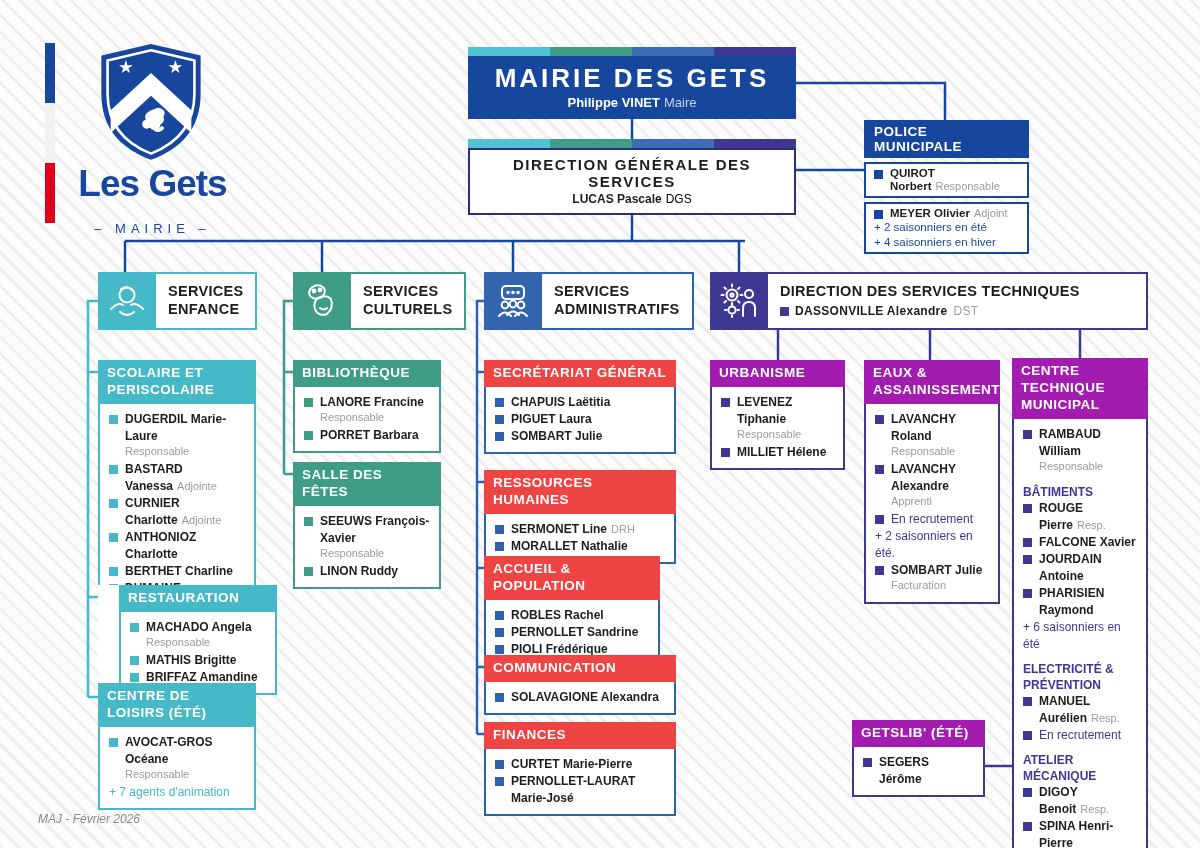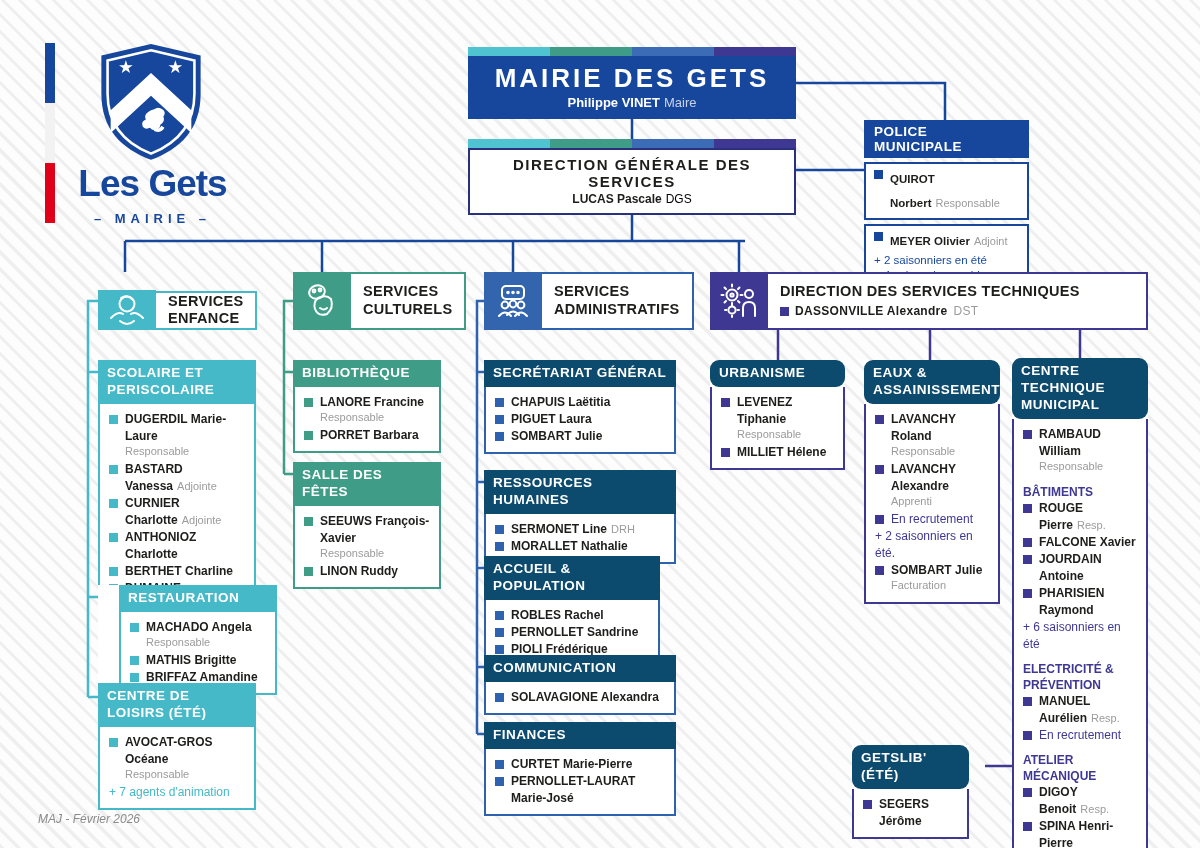--- a/index.html
+++ b/index.html
@@ -9,21 +9,21 @@
     background-color:#fdfdfd;
     background-image:repeating-linear-gradient(45deg,#efefef 0,#efefef 3px,rgba(0,0,0,0) 3px,rgba(0,0,0,0) 12px);
   }
   svg.lines{position:absolute;left:0;top:0;z-index:1;}
   .abs{position:absolute;z-index:2;}
 
   
   .tricolor{width:10px;height:180px;display:flex;flex-direction:column;}
   .tricolor div{flex:1;}
   .logo-title{font-size:37px;font-weight:bold;color:#17479c;letter-spacing:-1px;}
-  .logo-sub{font-size:13px;font-weight:bold;color:#17479c;letter-spacing:5px;margin-top:6px;}
+  .logo-sub{font-size:13px;font-weight:normal;color:#17479c;letter-spacing:5px;margin-top:16px;}
 
   
   .colorbar{display:flex;height:9px;width:100%;}
   .colorbar div{flex:1;}
   .mairie{background:#17479c;color:#fff;text-align:center;padding:7px 16px 9px;}
   .mairie .t{font-size:26px;font-weight:bold;letter-spacing:3px;}
   .mairie .s{font-size:13px;margin-top:1px;}
   .mairie .s .nm{font-weight:bold;}
   .mairie .s .rl{color:rgba(255,255,255,.75);font-weight:normal;margin-left:4px;}
   .dgs{background:#fff;border:2.5px solid #2a2f7e;text-align:center;padding:6px 0 7px;}
@@ -49,32 +49,32 @@
   .mtext{display:block;}
   .role-inline{color:#9b9b9b;font-weight:normal;font-size:11px;margin-left:4px;}
   .role-below{display:block;color:#9b9b9b;font-weight:normal;font-size:11px;line-height:12px;margin:0 0 4px 0;}
   .note{font-size:12px;line-height:17px;padding-left:0;}
   .note-inline{font-size:12px;line-height:17px;}
   .sec-head{font-weight:bold;font-size:12px;line-height:16px;margin-top:8px;}
 
   
   .c-teal  .dept-head{background:#45b9c7;} .c-teal  .dept-body{border-color:#45b9c7;} .c-teal  .bullet{background:#45b9c7;} .c-teal  .note,.c-teal .note-inline{color:#45b9c7;}
   .c-green .dept-head{background:#3f9d87;} .c-green .dept-body{border-color:#3f9d87;} .c-green .bullet{background:#3f9d87;}
-  .c-blue  .dept-head{background:#0c4a6e;} .c-blue  .dept-body{border-color:#2f62ae;} .c-blue  .bullet{background:#2f62ae;}
-  .c-purple .dept-head{background:#0c4a6e;border-radius:9px;} .c-purple .dept-body{border-color:#3e3893;} .c-purple .bullet{background:#3e3893;} .c-purple .note,.c-purple .note-inline{color:#3e3893;} .c-purple .sec-head{color:#3e3893;} .c-navy  .bullet{background:#17479c;} .c-navy  .note,.c-navy .note-inline{color:#17479c;}
+  .c-blue  .dept-head{background:#ef4444;} .c-blue  .dept-body{border-color:#2f62ae;} .c-blue  .bullet{background:#2f62ae;}
+  .c-purple .dept-head{background:#a21caf;} .c-purple .dept-body{border-color:#3e3893;} .c-purple .bullet{background:#3e3893;} .c-purple .note,.c-purple .note-inline{color:#3e3893;} .c-purple .sec-head{color:#3e3893;} .c-navy  .bullet{background:#17479c;} .c-navy  .note,.c-navy .note-inline{color:#17479c;}
 
   .b-teal{background:#45b9c7;}  .bd-teal{border:2.5px solid #45b9c7;border-left:none;}
   .b-green{background:#3f9d87;} .bd-green{border:2.5px solid #3f9d87;border-left:none;}
   .b-blue{background:#3365af;}  .bd-blue{border:2.5px solid #2f62ae;border-left:none;}
   .b-purple{background:#3e3893;}.bd-purple{border:2.5px solid #3e3893;border-left:none;}
 
   
   .police-head{background:#17479c;color:#fff;font-weight:bold;font-size:13.5px;letter-spacing:.5px;padding:4px 10px;}
   .police-sub{background:#fff;border:2px solid #17479c;padding:3px 8px;margin-top:4px;}
-  .police-sub .row{font-size:11.5px;line-height:24px;}
+  .police-sub .row{font-size:11.5px;line-height:13px;}
   .police-sub .bullet{margin-top:3px;}
   .police-sub .note{font-size:11.5px;line-height:14.5px;}
 
   .footer{font-size:12px;color:#8a8a8a;font-style:italic;}
 </style>
 </head>
 <body>
 
 <div id="canvas">
 
@@ -175,21 +175,21 @@
     <div class="police-sub">
         <div class="row">
           <span class="bullet"></span>
           <span class="mtext"><span class="mname">MEYER Olivier</span><span class="role-inline">Adjoint</span></span>
         </div>
         <div class="note">+ 2 saisonniers en été</div>
         <div class="note">+ 4 saisonniers en hiver</div>
       </div>
   </div>
 
-  <div class="abs branch" style="left:98px;top:272px;width:158px;align-items:flex-end;">
+  <div class="abs branch" style="left:98px;top:272px;width:158px;">
     <div class="branch-icon b-teal">
       <svg width="40" height="40" viewBox="0 0 40 40" fill="none" stroke="#fff" stroke-width="2" stroke-linecap="round">
         <circle cx="20" cy="14" r="7.5"></circle>
         <path d="M14 8 q6 -4 11 1"></path>
         <path d="M4 28 q7 -7 12 -4"></path>
           <path d="M36 28 q-7 -7 -12 -4"></path>
         <path d="M13 31 q7 6 14 0"></path>
       </svg>
     </div>
     <div class="branch-label bd-teal">SERVICES ENFANCE</div>
@@ -487,21 +487,21 @@
         <div class="row">
           <span class="bullet"></span>
           <span class="mtext"><span class="mname">DIGOY Benoit</span><span class="role-inline">Resp.</span></span>
         </div>
         <div class="row">
           <span class="bullet"></span>
           <span class="mtext"><span class="mname">SPINA Henri-Pierre</span></span>
         </div>
       </div>
   </div>
-  <div class="abs dept c-purple" style="left:852px;top:745px;width:117px;">
+  <div class="abs dept c-purple" style="left:852px;top:720px;width:133px;">
     <div class="dept-head">GETSLIB' (ÉTÉ)</div>
     <div class="dept-body">
         <div class="row">
           <span class="bullet"></span>
           <span class="mtext"><span class="mname">SEGERS Jérôme</span></span>
         </div>
       </div>
   </div>
 
   <div class="abs footer" style="left:38px;top:812px;">MAJ - Février 2026</div>

